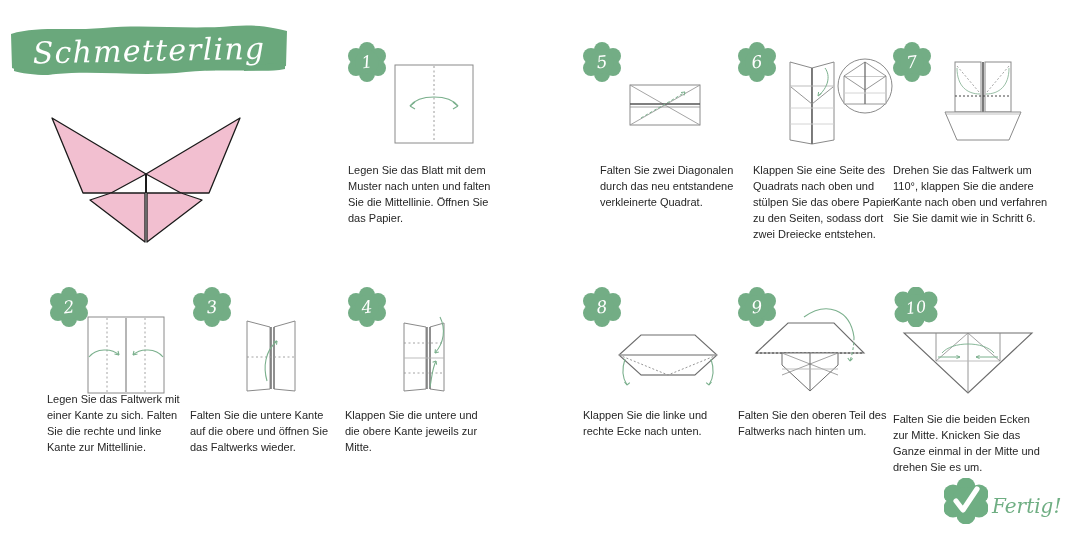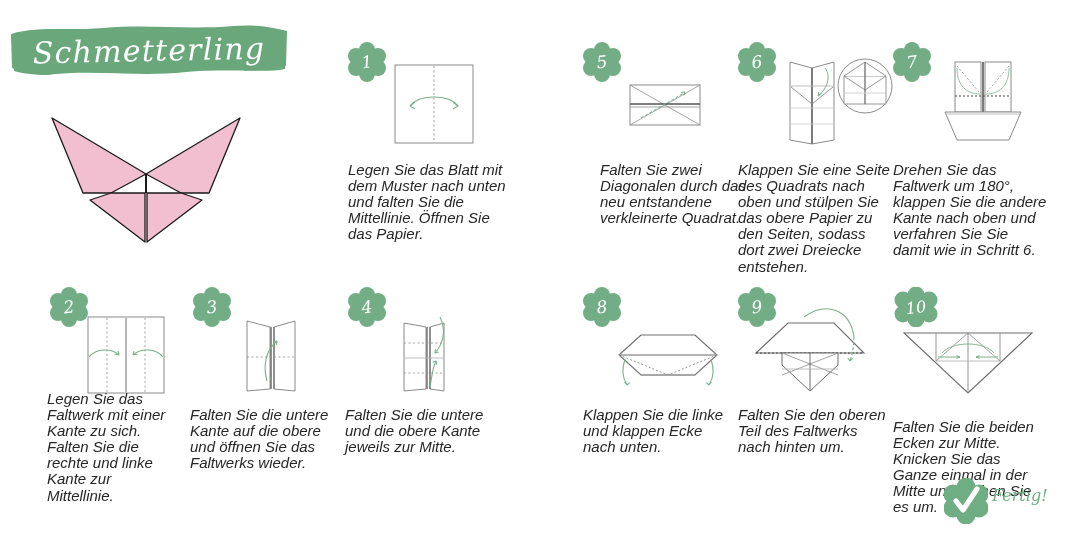--- a/index.html
+++ b/index.html
@@ -84,50 +84,49 @@
     transform: rotate(-7deg);
   }
   .step-badge.wide { width: 46px; }
   .step-badge.wide .badge-num { width: 46px; font-size: 16px; }
 
   .step-figure {
     position: absolute;
   }
   .step-text {
     position: absolute;
-    font-size: 15px;
+    font-size: 11px;
     line-height: 16.1px;
     color: #262626;
     font-family: "Liberation Sans", sans-serif;
-    font-style: italic;
   }
 
   
   #fertig-block {
     position: absolute;
     left: 944px;
     top: 478px;
     width: 120px;
     height: 48px;
   }
   #fertig-badge {
     position: absolute;
     left: 0;
     top: 0;
     width: 44px;
     height: 46px;
   }
   #fertig-label {
     position: absolute;
     left: 48px;
-    top: 8px;
+    top: 16px;
     color: #6fae83;
     font-family: "DejaVu Serif", serif;
     font-style: italic;
-    font-size: 16px;
+    font-size: 20px;
     white-space: nowrap;
   }
 </style>
 </head>
 <body>
 
 <div id="title-banner">
   <svg class="brush" viewBox="0 0 282 56" preserveAspectRatio="none">
     <path d="M3,12 C30,4 60,9 95,6 C140,2 180,8 225,4 C250,2 268,6 279,9
              L278,44 C252,52 215,46 178,50 C132,55 90,48 48,52
@@ -239,21 +238,21 @@
 
       <circle cx="97" cy="38" r="27" fill="#fff" stroke="#8a8a8a" stroke-width="1"></circle>
       <polygon points="76,28 118,28 118,56 76,56" fill="#fff" stroke="#8a8a8a" stroke-width="0.9"></polygon>
       <path d="M76,28 L97,14 L118,28" fill="#fff" stroke="#8a8a8a" stroke-width="0.9"></path>
       <line x1="76" y1="28" x2="97" y2="42" stroke="#8a8a8a" stroke-width="0.9"></line>
       <line x1="118" y1="28" x2="97" y2="42" stroke="#8a8a8a" stroke-width="0.9"></line>
       <line x1="97" y1="14" x2="97" y2="56" stroke="#6d6d6d" stroke-width="1.3"></line>
       <line x1="76" y1="45" x2="118" y2="45" stroke="#cfcfcf" stroke-width="0.9"></line>
     </svg>
   </div>
-  <div class="step-text" style="left:0px; top:120px; width:152px;">Klappen Sie eine Seite des Quadrats nach oben und stülpen Sie das obere Papier zu den Seiten, sodass dort zwei Dreiecke entstehen.</div>
+  <div class="step-text" style="left:15px; top:120px; width:152px;">Klappen Sie eine Seite des Quadrats nach oben und stülpen Sie das obere Papier zu den Seiten, sodass dort zwei Dreiecke entstehen.</div>
 </div>
 
 <div class="step" style="left:893px; top:42px; width:160px;">
   <div class="step-badge">
     <svg viewBox="0 0 38 40" width="38" height="40">
       <g fill="#73ad85">
         <circle cx="19" cy="8" r="8"></circle>
           <circle cx="19" cy="32" r="8"></circle>
         <circle cx="8" cy="14" r="8"></circle>
           <circle cx="30" cy="14" r="8"></circle>
@@ -271,21 +270,21 @@
       <line x1="50" y1="10" x2="50" y2="62" stroke="#6d6d6d" stroke-width="1.8"></line>
       <path d="M24,16 C24,34 34,42 47,42" fill="none" stroke="#8fb89c" stroke-width="0.9"></path>
       <path d="M76,16 C76,34 66,42 53,42" fill="none" stroke="#8fb89c" stroke-width="0.9"></path>
       <line x1="24" y1="14" x2="46" y2="40" stroke="#8a8a8a" stroke-width="0.8" stroke-dasharray="2,2"></line>
       <line x1="76" y1="14" x2="54" y2="40" stroke="#8a8a8a" stroke-width="0.8" stroke-dasharray="2,2"></line>
       <line x1="22" y1="44" x2="78" y2="44" stroke="#444" stroke-width="1" stroke-dasharray="2,2"></line>
       <polygon points="12,60 88,60 76,88 24,88" fill="#fff" stroke="#8a8a8a" stroke-width="1"></polygon>
       <line x1="12" y1="62" x2="88" y2="62" stroke="#b0b0b0" stroke-width="0.8"></line>
     </svg>
   </div>
-  <div class="step-text" style="left:0px; top:120px; width:155px;">Drehen Sie das Faltwerk um 180°, klappen Sie die andere Kante nach oben und verfahren Sie Sie damit wie in Schritt 6.</div>
+  <div class="step-text" style="left:0px; top:120px; width:155px;">Drehen Sie das Faltwerk um 110°, klappen Sie die andere Kante nach oben und verfahren Sie Sie damit wie in Schritt 6.</div>
 </div>
 
 <div class="step" style="left:50px; top:287px; width:150px;">
   <div class="step-badge">
     <svg viewBox="0 0 38 40" width="38" height="40">
       <g fill="#73ad85">
         <circle cx="19" cy="8" r="8"></circle>
           <circle cx="19" cy="32" r="8"></circle>
         <circle cx="8" cy="14" r="8"></circle>
           <circle cx="30" cy="14" r="8"></circle>
@@ -363,21 +362,21 @@
       <line x1="42" y1="16" x2="42" y2="78" stroke="#6d6d6d" stroke-width="1.2"></line>
       <line x1="16" y1="32" x2="56" y2="32" stroke="#9a9a9a" stroke-width="0.9" stroke-dasharray="2,2.5"></line>
       <line x1="16" y1="47" x2="56" y2="47" stroke="#b5b5b5" stroke-width="0.9"></line>
       <line x1="16" y1="62" x2="56" y2="62" stroke="#9a9a9a" stroke-width="0.9" stroke-dasharray="2,2.5"></line>
       <path d="M52,6 C58,18 56,32 47,42" fill="none" stroke="#7bb08d" stroke-width="1.1"></path>
       <path d="M47,42 l3.8,-1 M47,42 l0.4,-3.8" fill="none" stroke="#7bb08d" stroke-width="1.1"></path>
       <path d="M42,76 C44,66 44,58 48,50" fill="none" stroke="#7bb08d" stroke-width="1.1"></path>
       <path d="M48,50 l-3.4,1.2 M48,50 l0.6,3.6" fill="none" stroke="#7bb08d" stroke-width="1.1"></path>
     </svg>
   </div>
-  <div class="step-text" style="left:-3px; top:120px; width:140px;">Falten Sie die untere und die obere Kante jeweils zur Mitte.</div>
+  <div class="step-text" style="left:-3px; top:120px; width:140px;">Klappen Sie die untere und die obere Kante jeweils zur Mitte.</div>
 </div>
 
 <div class="step" style="left:583px; top:287px; width:160px;">
   <div class="step-badge">
     <svg viewBox="0 0 38 40" width="38" height="40">
       <g fill="#73ad85">
         <circle cx="19" cy="8" r="8"></circle>
           <circle cx="19" cy="32" r="8"></circle>
         <circle cx="8" cy="14" r="8"></circle>
           <circle cx="30" cy="14" r="8"></circle>
@@ -394,21 +393,21 @@
       <line x1="16" y1="32" x2="114" y2="32" stroke="#9a9a9a" stroke-width="1.6"></line>
       <line x1="16" y1="32" x2="65" y2="52" stroke="#8a8a8a" stroke-width="0.9" stroke-dasharray="2,2"></line>
       <line x1="114" y1="32" x2="65" y2="52" stroke="#8a8a8a" stroke-width="0.9" stroke-dasharray="2,2"></line>
       <line x1="38" y1="52" x2="92" y2="52" stroke="#9a9a9a" stroke-width="1.2"></line>
       <path d="M22,36 C18,48 20,56 24,62" fill="none" stroke="#7bb08d" stroke-width="1.1"></path>
       <path d="M24,62 l-2.5,-3 M24,62 l2.8,-2.4" fill="none" stroke="#7bb08d" stroke-width="1.1"></path>
       <path d="M108,36 C112,48 110,56 106,62" fill="none" stroke="#7bb08d" stroke-width="1.1"></path>
       <path d="M106,62 l2.5,-3 M106,62 l-2.8,-2.4" fill="none" stroke="#7bb08d" stroke-width="1.1"></path>
     </svg>
   </div>
-  <div class="step-text" style="left:0px; top:120px; width:155px;">Klappen Sie die linke und klappen Ecke nach unten.</div>
+  <div class="step-text" style="left:0px; top:120px; width:155px;">Klappen Sie die linke und rechte Ecke nach unten.</div>
 </div>
 
 <div class="step" style="left:738px; top:287px; width:156px;">
   <div class="step-badge">
     <svg viewBox="0 0 38 40" width="38" height="40">
       <g fill="#73ad85">
         <circle cx="19" cy="8" r="8"></circle>
           <circle cx="19" cy="32" r="8"></circle>
         <circle cx="8" cy="14" r="8"></circle>
           <circle cx="30" cy="14" r="8"></circle>
@@ -460,21 +459,21 @@
       <line x1="38" y1="34" x2="102" y2="34" stroke="#b5b5b5" stroke-width="0.9"></line>
       <line x1="38" y1="34" x2="70" y2="6" stroke="#8a8a8a" stroke-width="0.8"></line>
       <line x1="102" y1="34" x2="70" y2="6" stroke="#8a8a8a" stroke-width="0.8"></line>
       <path d="M40,30 L62,30" fill="none" stroke="#7bb08d" stroke-width="1"></path>
       <path d="M62,30 l-3.5,-1.5 M62,30 l-3.5,1.5" fill="none" stroke="#7bb08d" stroke-width="1"></path>
       <path d="M100,30 L78,30" fill="none" stroke="#7bb08d" stroke-width="1"></path>
       <path d="M78,30 l3.5,-1.5 M78,30 l3.5,1.5" fill="none" stroke="#7bb08d" stroke-width="1"></path>
       <path d="M44,26 C54,14 86,14 96,26" fill="none" stroke="#7bb08d" stroke-width="0.9"></path>
     </svg>
   </div>
-  <div class="step-text" style="left:0px; top:132px; width:155px;">Falten Sie die beiden Ecken zur Mitte. Knicken Sie das Ganze einmal in der Mitte und drehen Sie es um.</div>
+  <div class="step-text" style="left:0px; top:124px; width:155px;">Falten Sie die beiden Ecken zur Mitte. Knicken Sie das Ganze einmal in der Mitte und drehen Sie es um.</div>
 </div>
 
 <div id="fertig-block">
   <div id="fertig-badge">
     <svg viewBox="0 0 44 46" width="44" height="46">
       <g fill="#6fae83">
         <circle cx="22" cy="9" r="9.5"></circle>
           <circle cx="22" cy="37" r="9.5"></circle>
         <circle cx="9" cy="16" r="9.5"></circle>
           <circle cx="35" cy="16" r="9.5"></circle>

